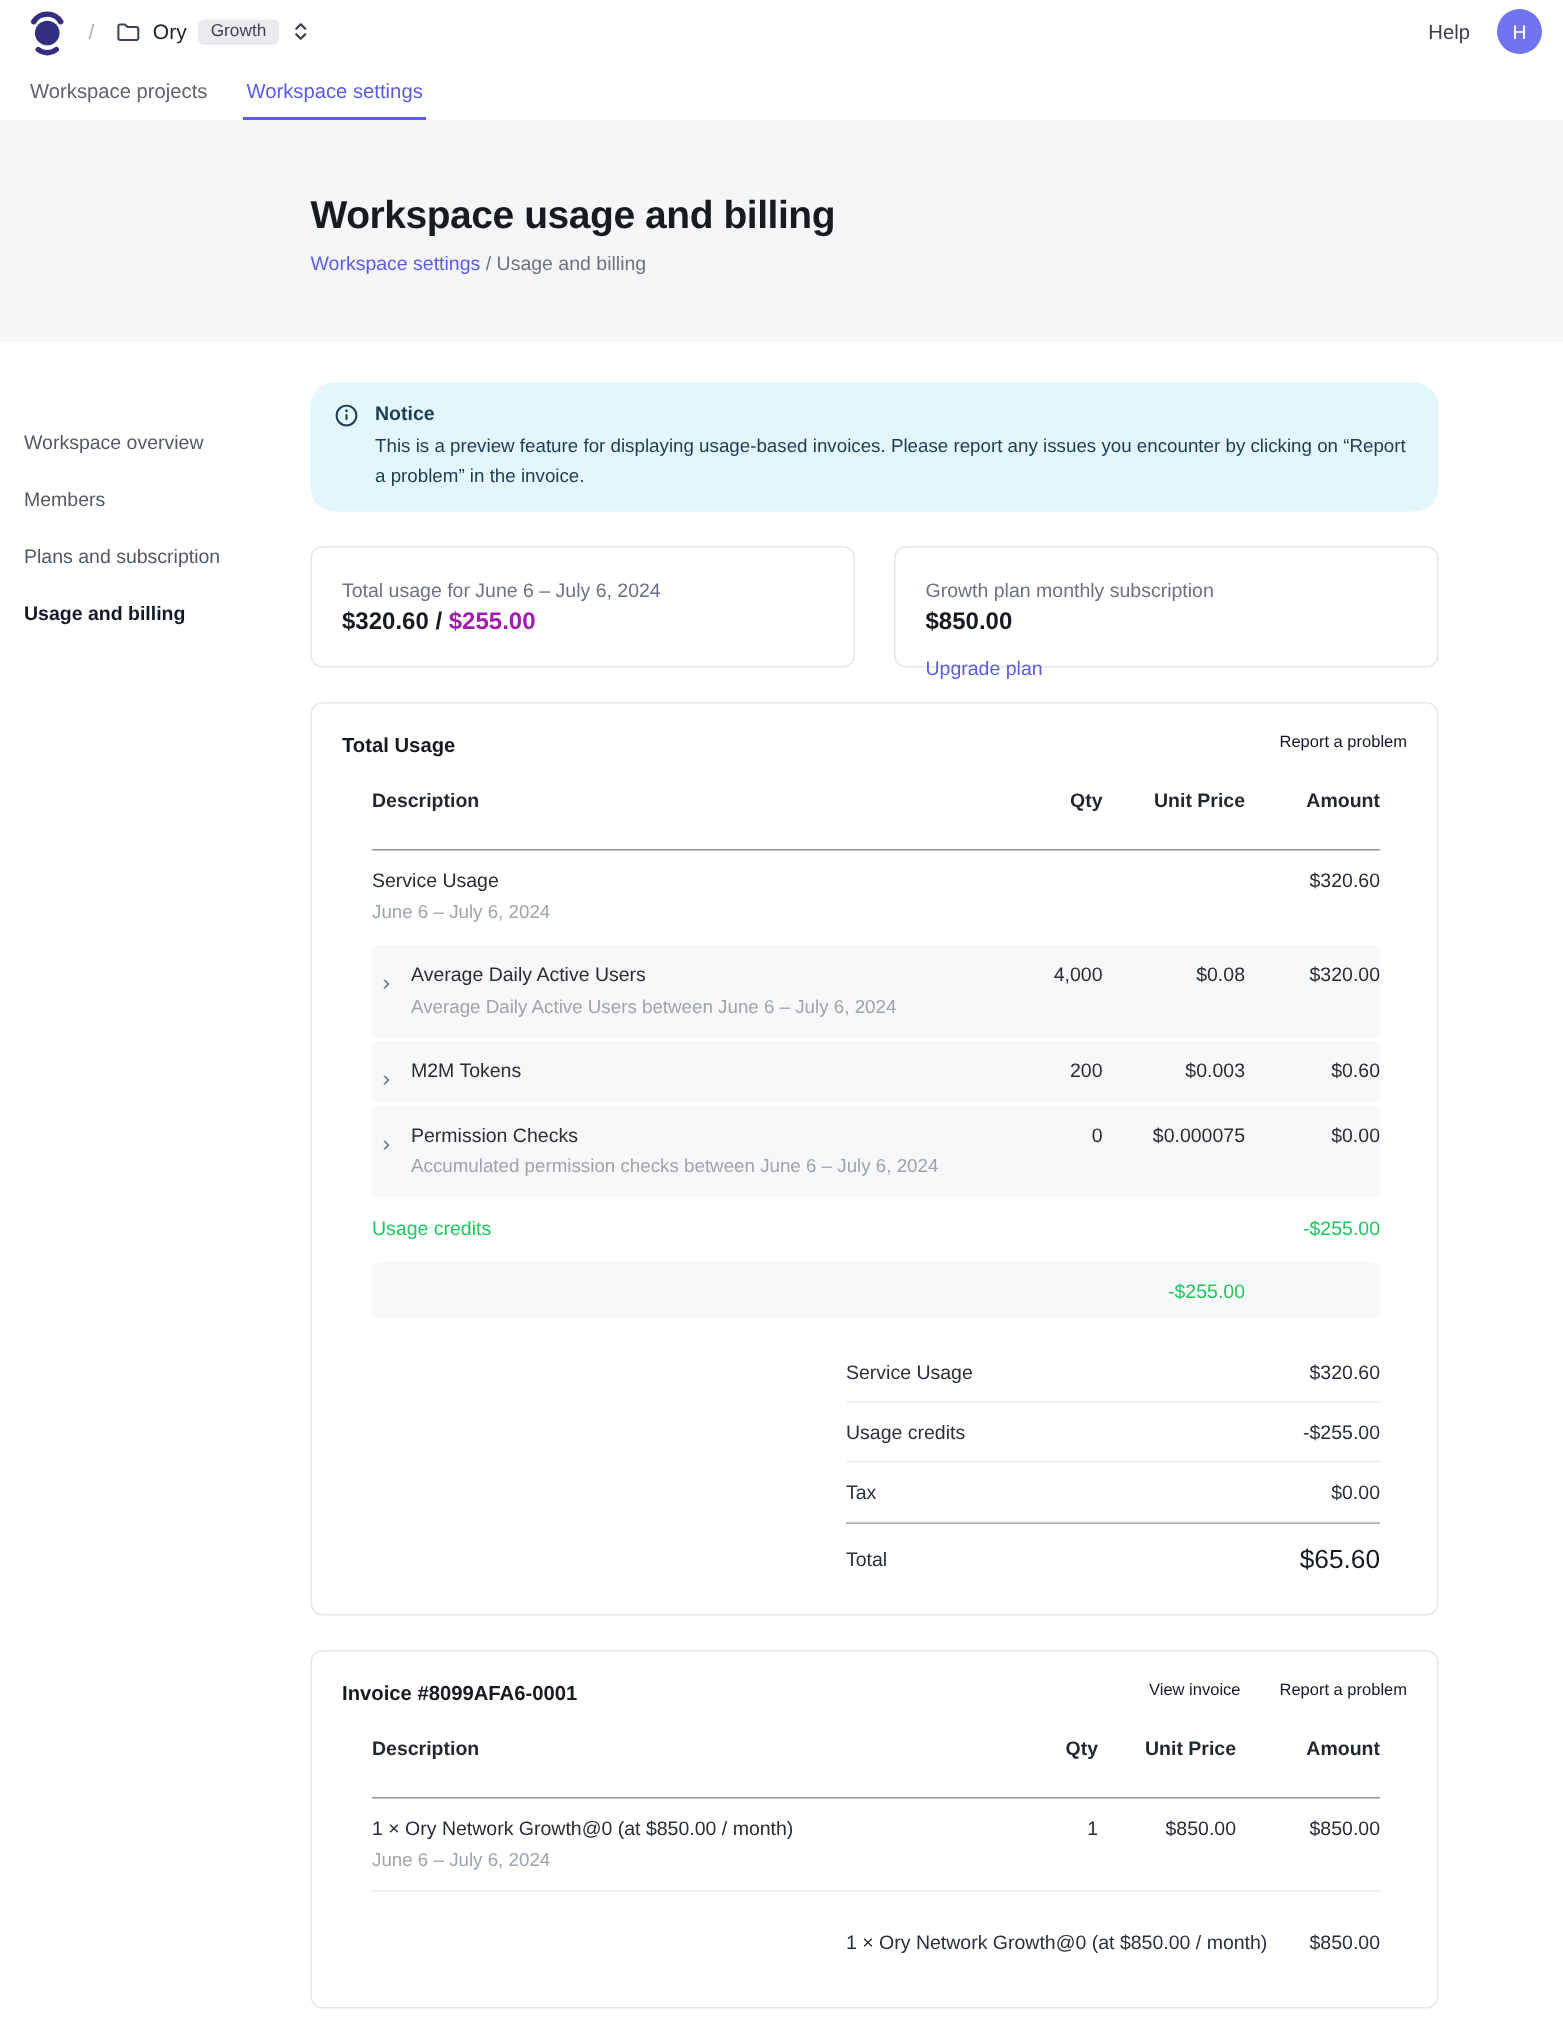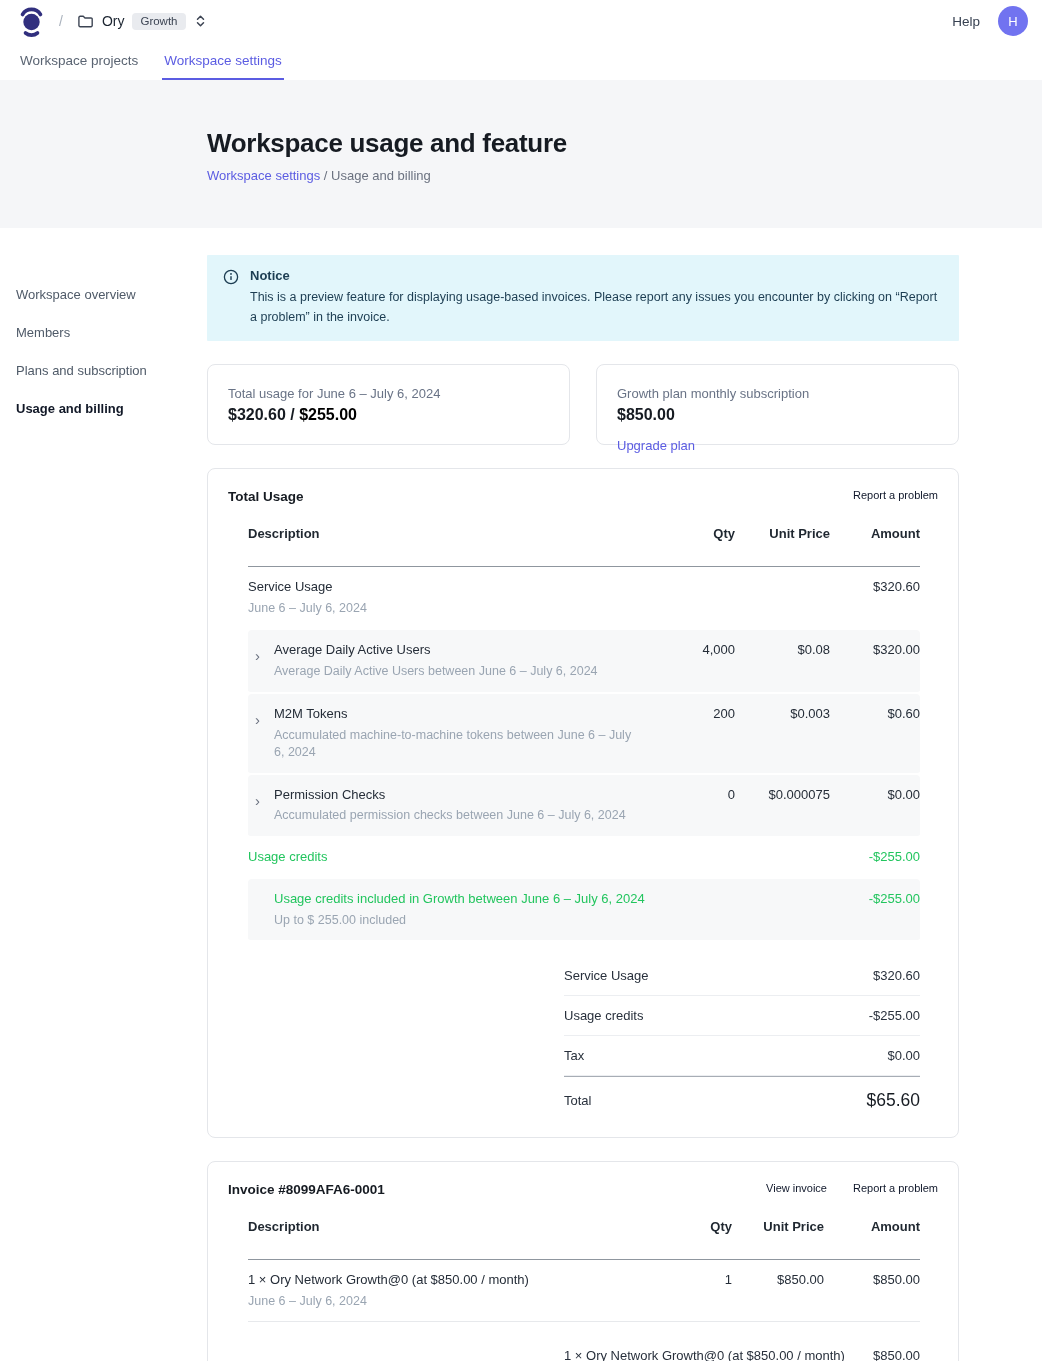--- a/index.html
+++ b/index.html
@@ -33,31 +33,31 @@
   .breadcrumb .bc-rest { color:#6b7280; }
 
   
   .content { position:relative; padding-bottom:16px; }
   .sidebar { position:absolute; left:16px; top:27px; width:180px; }
   .side-item { font-size:13px; color:#4f5a68; margin-bottom:13px; cursor:pointer; line-height:1; padding:6px 0; }
   .side-item.active { color:#111827; font-weight:700; }
   main { margin-left:207px; width:752px; }
 
   
-  .notice { margin-top:27px; background:#e2f6fb; border-radius:1px; padding:13px 16px 14px; display:flex; gap:11px; color:#1c3d52; }
+  .notice { margin-top:27px; background:#e2f6fb; border-radius:16px; padding:13px 16px 14px; display:flex; gap:11px; color:#1c3d52; }
   .notice-icon { flex:0 0 auto; margin-top:1px; color:#1c3d52; }
   .notice-title { font-size:13px; font-weight:700; margin-bottom:4px; }
   .notice-body { font-size:12.5px; line-height:1.6; max-width:690px; }
 
   
   .cards-row { margin-top:23px; display:flex; gap:26px; }
   .mini-card { background:#fff; border:1px solid #e4e6ea; border-radius:8px; height:81px; padding:21px 20px; flex:1; }
   .mini-label { font-size:13px; color:#697386; }
   .mini-value { margin-top:5px; font-size:16px; font-weight:600; color:#161b22; }
-  .mini-value .green { color:#000000; }
+  .mini-value .green { color:#a21caf; }
   .mini-action { display:inline-block; margin-top:14px; font-size:13px; color:#5b5ce2; }
 
   
   .big-card { margin-top:23px; background:#fff; border:1px solid #e4e6ea; border-radius:8px; padding:20px 20px 24px; }
   .card-head { display:flex; justify-content:space-between; align-items:flex-start; }
   .card-title { font-size:13.5px; font-weight:700; color:#161b22; }
   .card-links { display:flex; gap:26px; }
   .card-links a { font-size:11px; color:#0f172a; }
 
   .tbl { margin:16px 18px 0 20px; }
@@ -120,21 +120,21 @@
     <div class="avatar">H</div>
   </div>
 </header>
 
 <nav class="tabbar">
   <div class="tab">Workspace projects</div>
   <div class="tab active">Workspace settings</div>
 </nav>
 
 <section class="hero">
-  <h1>Workspace usage and feature</h1>
+  <h1>Workspace usage and billing</h1>
   <div class="breadcrumb">
     <a>Workspace settings</a><span class="bc-rest"> / </span><span class="bc-rest">Usage and billing</span>
   </div>
 </section>
 
 <div class="content">
   <nav class="sidebar">
     <div class="side-item">Workspace overview</div>
     <div class="side-item">Members</div>
     <div class="side-item">Plans and subscription</div>
@@ -200,21 +200,20 @@
                 <div class="row-sub">Average Daily Active Users between June 6 – July 6, 2024</div>
               </div>
               <div class="cell-num">4,000</div>
               <div class="cell-num">$0.08</div>
               <div class="cell-num">$320.00</div>
             </div>
             <div class="trow usage-grid shaded">
               <div class="desc indent">
                 <span class="chev">›</span>
                 <div class="row-name">M2M Tokens</div>
-                <div class="row-sub">Accumulated machine-to-machine tokens between June 6 – July 6, 2024</div>
               </div>
               <div class="cell-num">200</div>
               <div class="cell-num">$0.003</div>
               <div class="cell-num">$0.60</div>
             </div>
             <div class="trow usage-grid shaded">
               <div class="desc indent">
                 <span class="chev">›</span>
                 <div class="row-name">Permission Checks</div>
                 <div class="row-sub">Accumulated permission checks between June 6 – July 6, 2024</div>
@@ -225,24 +224,20 @@
             </div>
             <div class="trow usage-grid slim">
               <div class="desc">
                 <div class="row-name green">Usage credits</div>
               </div>
               <div class="cell-num"></div>
               <div class="cell-num"></div>
               <div class="cell-num green">-$255.00</div>
             </div>
             <div class="trow usage-grid shaded">
-              <div class="desc indent">
-                <div class="row-name green">Usage credits included in Growth between June 6 – July 6, 2024</div>
-                <div class="row-sub">Up to $ 255.00 included</div>
-              </div>
               <div class="cell-num"></div>
               <div class="cell-num"></div>
               <div class="cell-num green">-$255.00</div>
             </div>
           </div>
       </div>
       <div class="totals" id="usage-totals">
           <div class="tot-row">
             <span class="tot-label">Service Usage</span>
             <span class="tot-value">$320.60</span>

